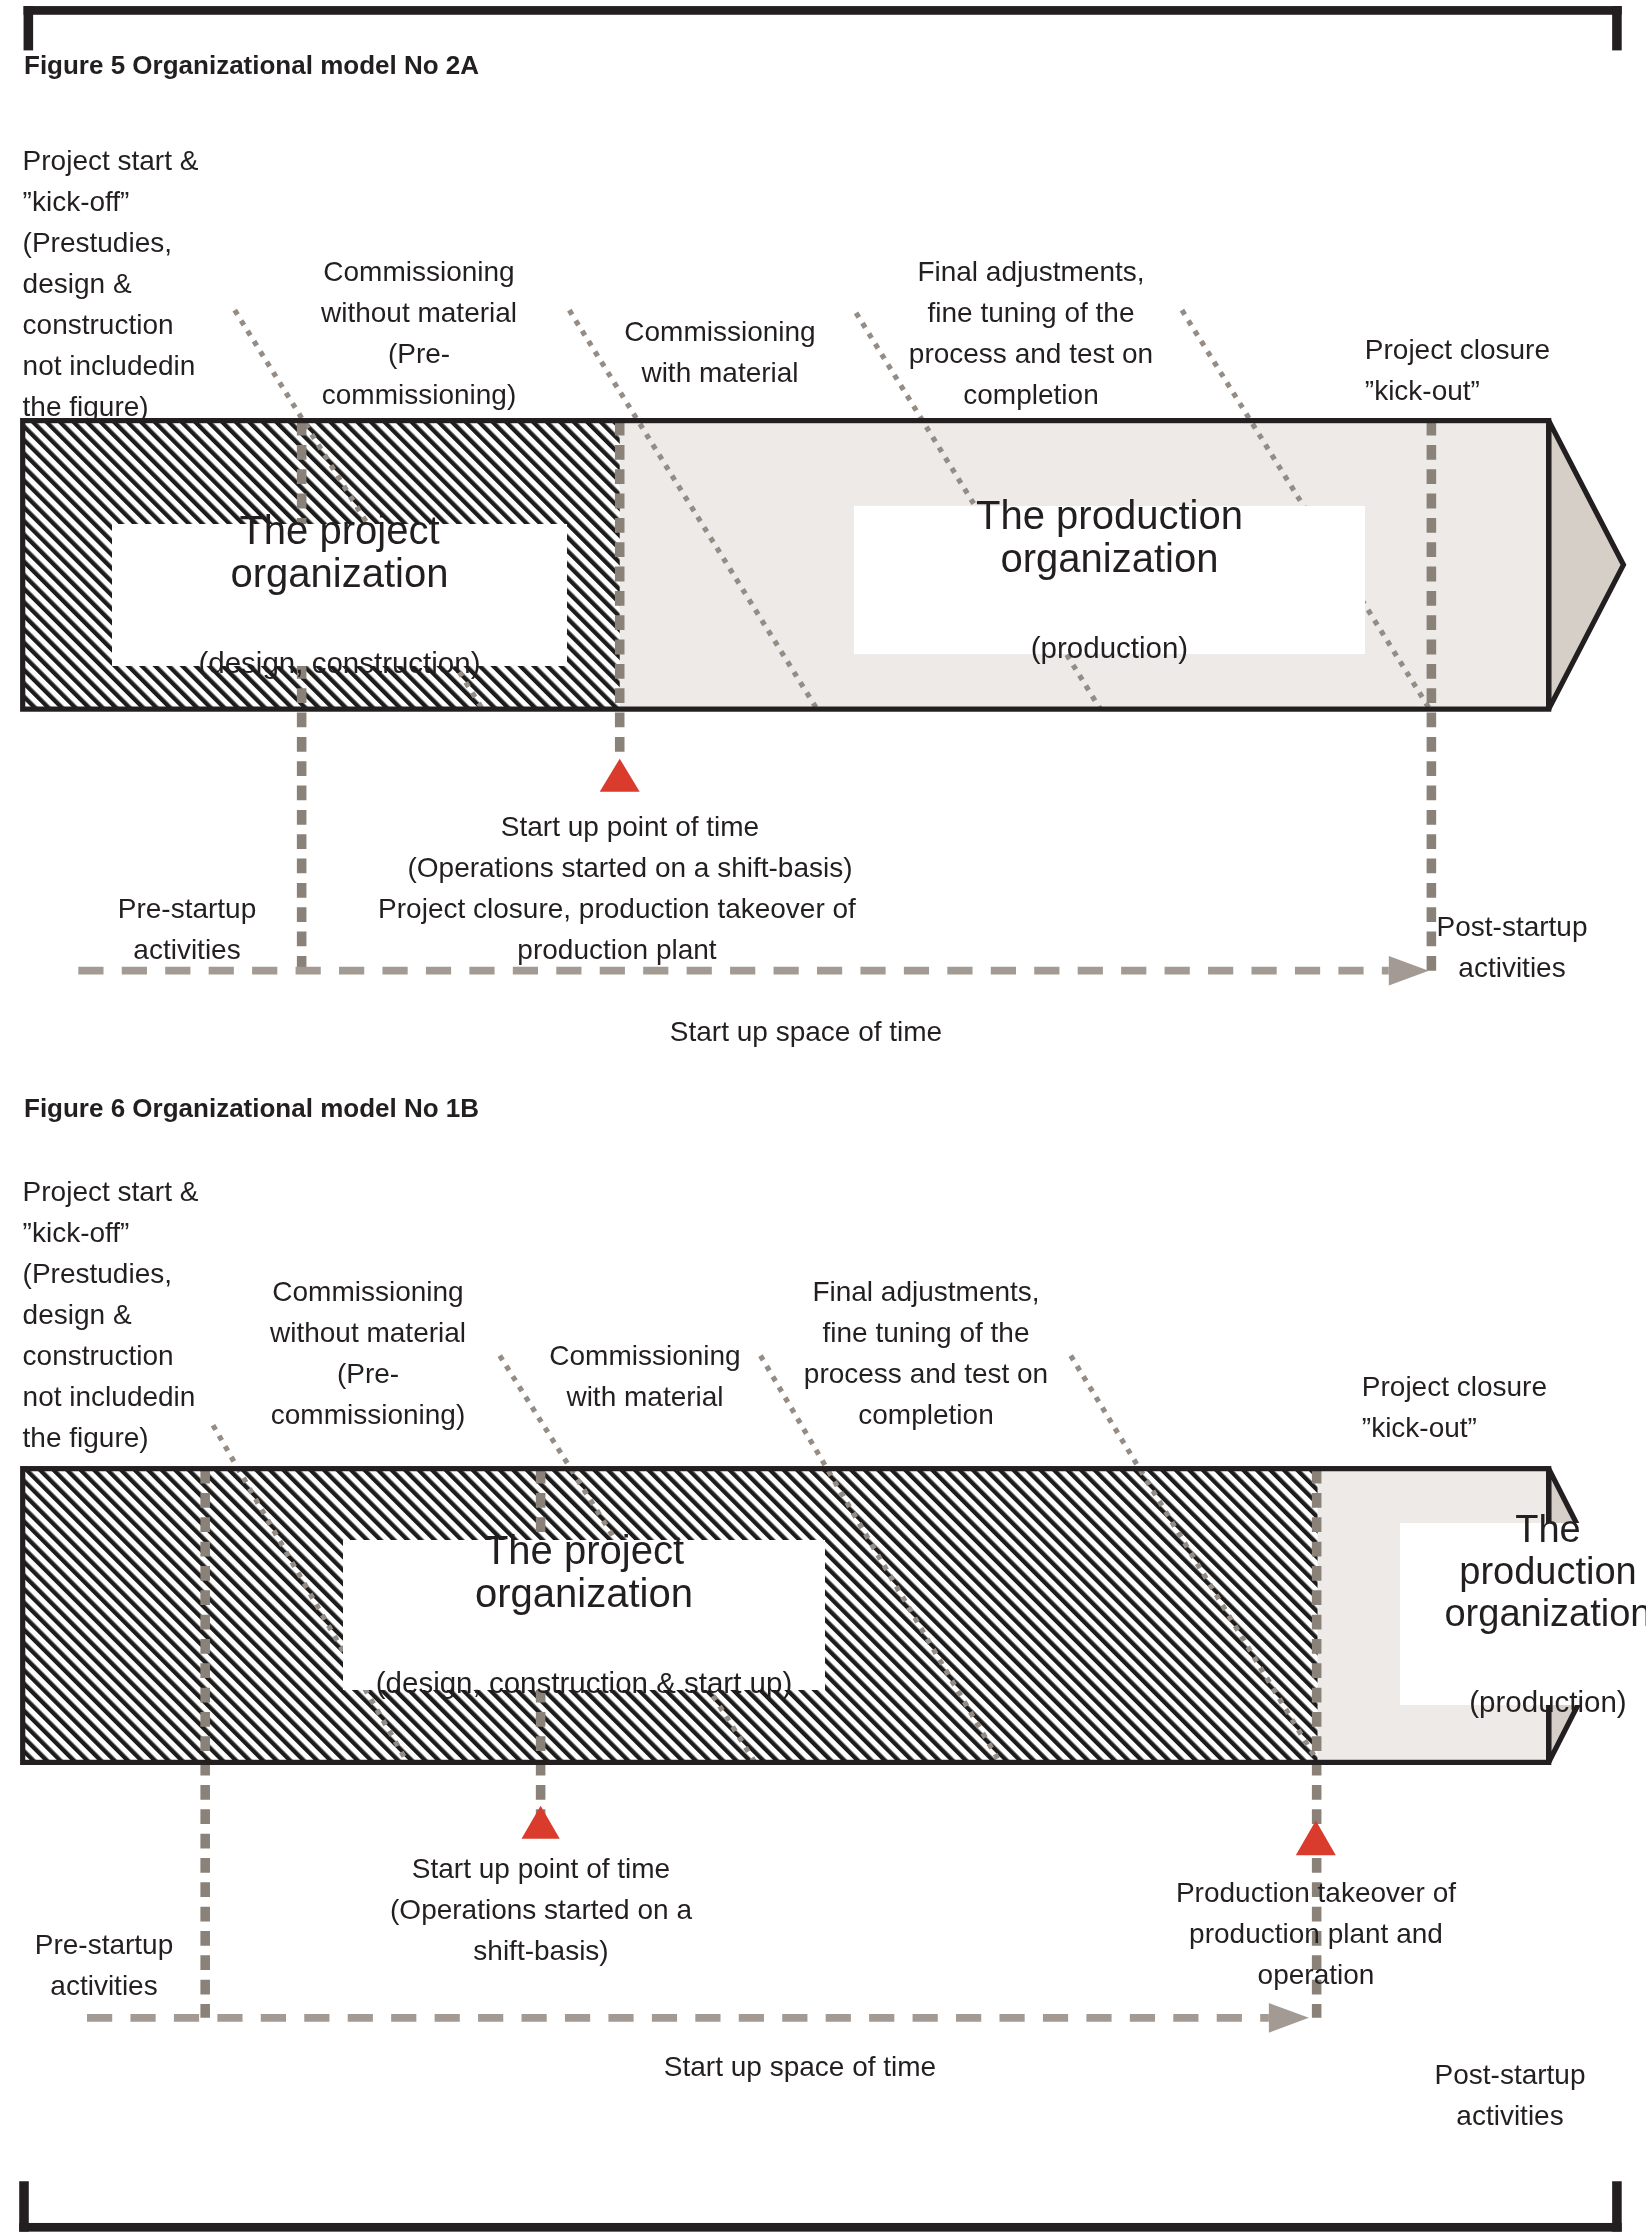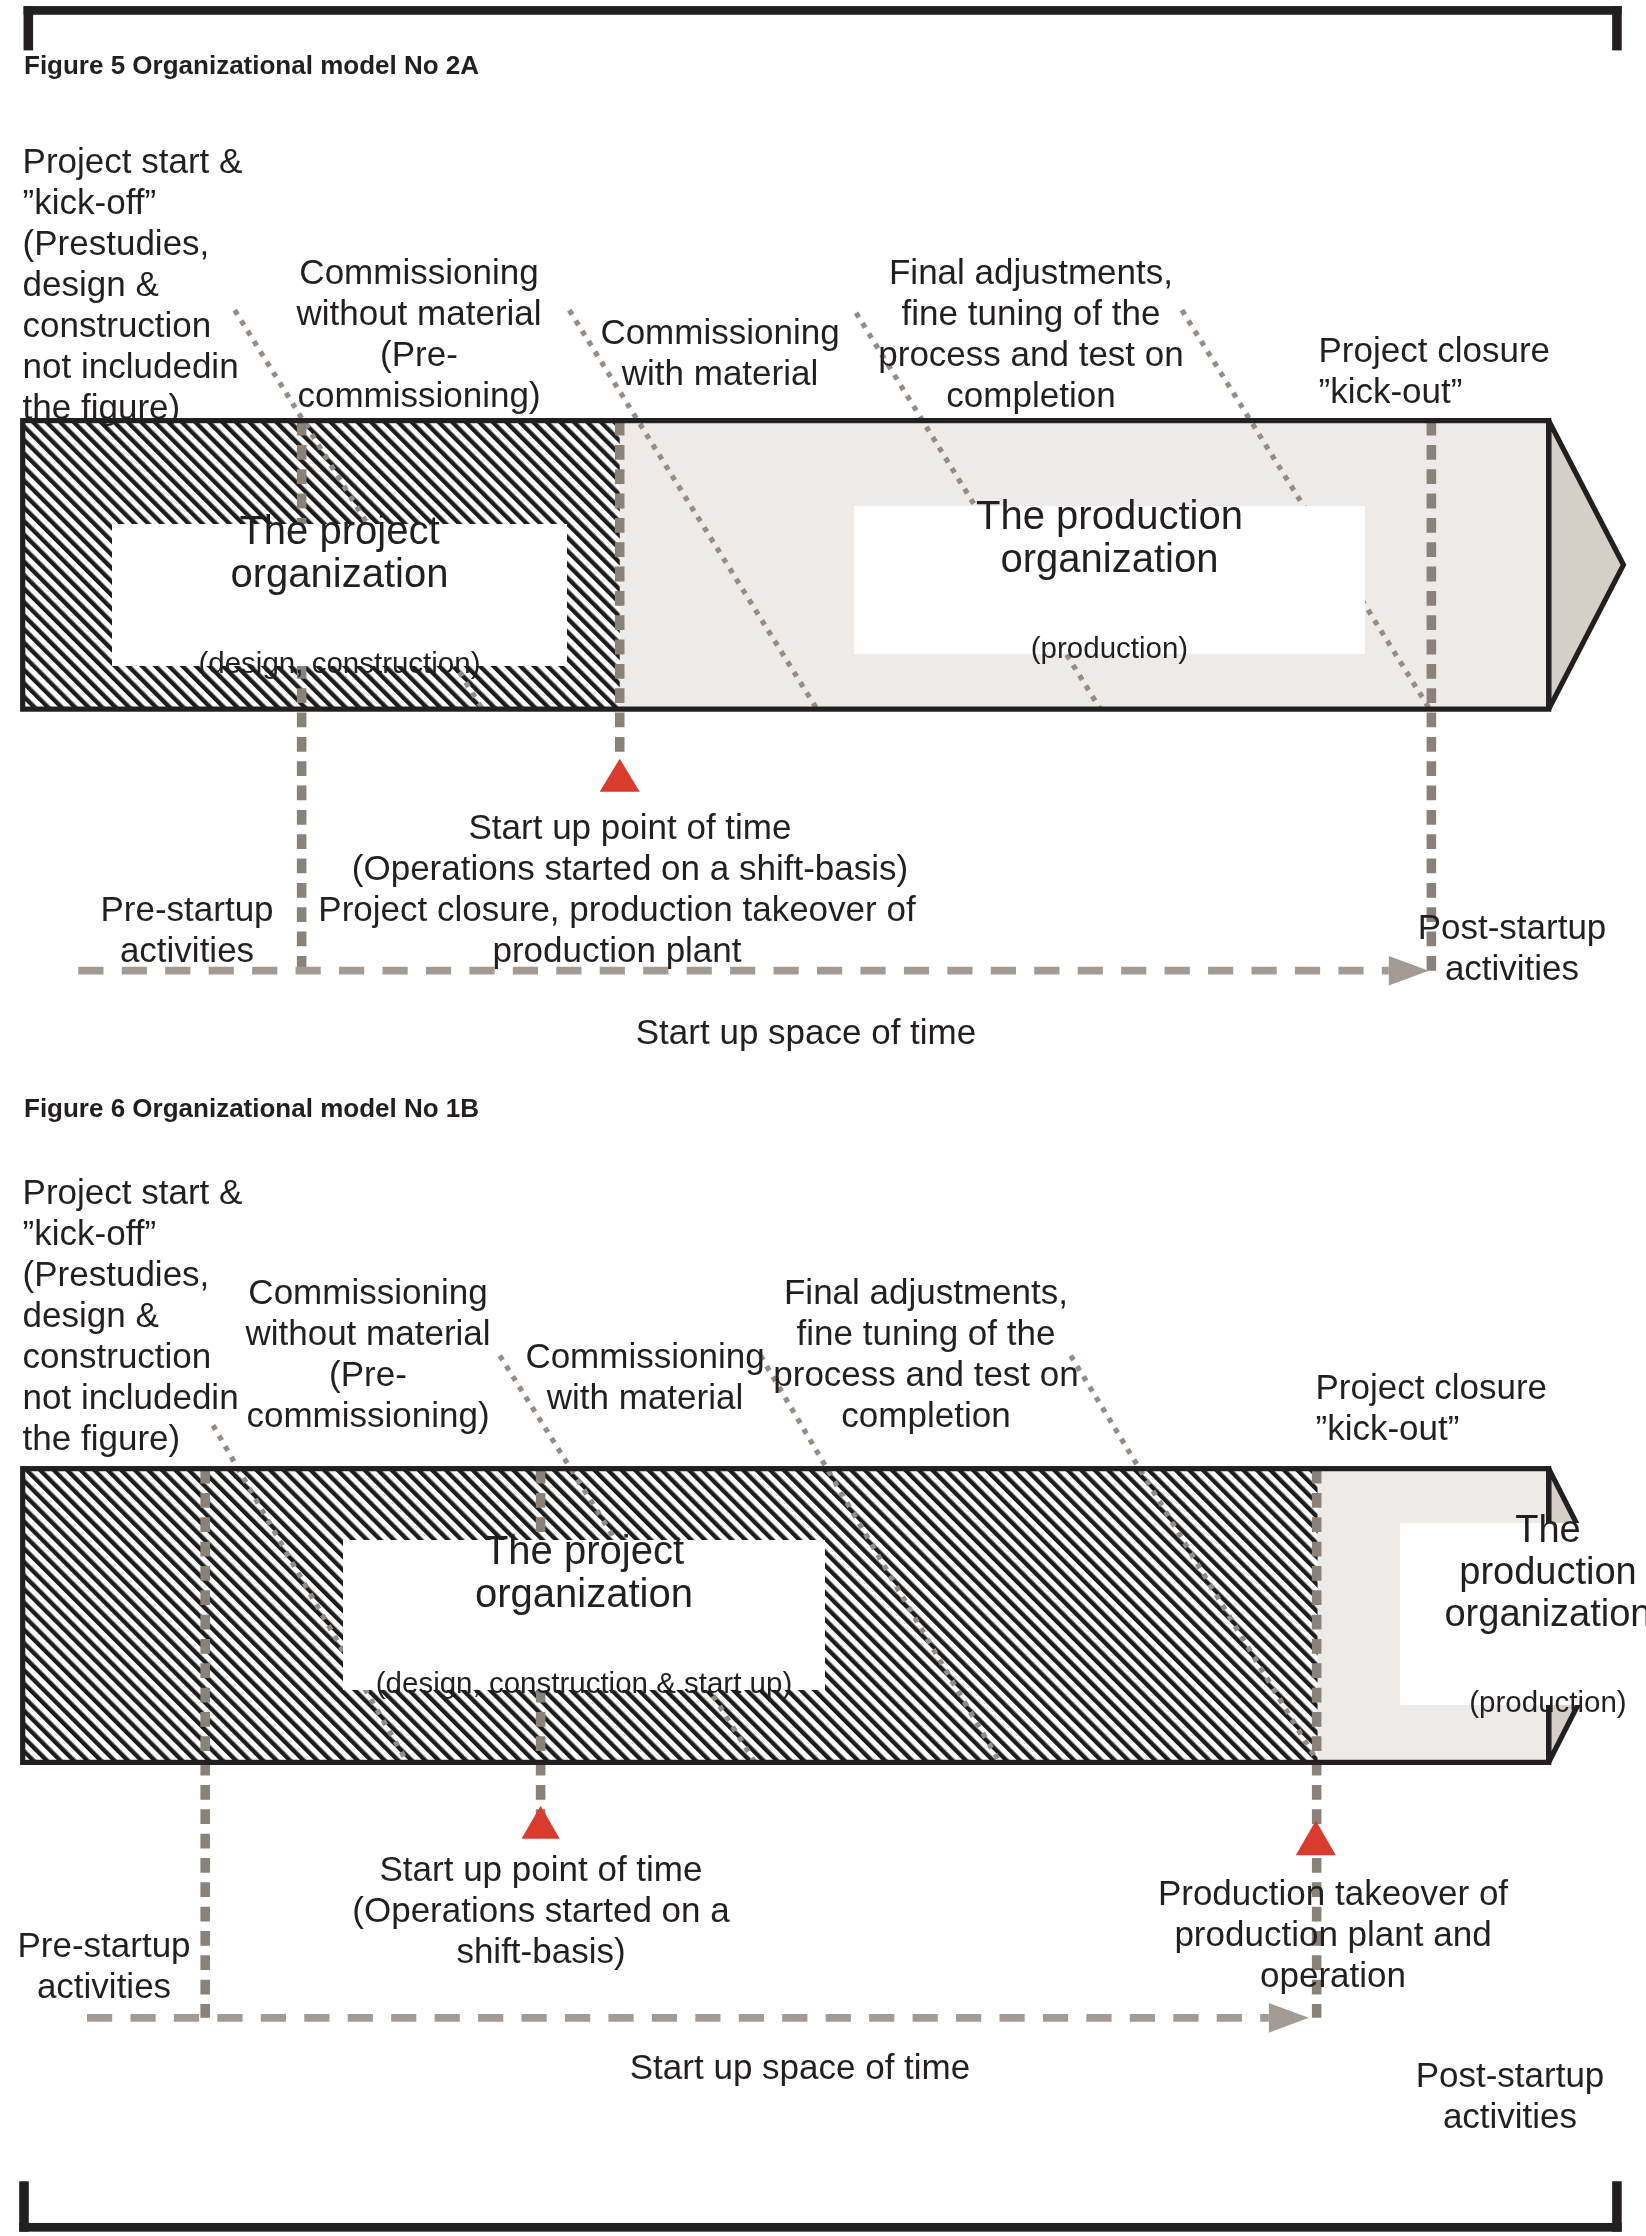--- a/index.html
+++ b/index.html
@@ -1,20 +1,20 @@
 <!DOCTYPE html>
 <html style="font-size:14px"><head>
 <meta charset="utf-8">
 <style>
   html,body{margin:0;padding:0;background:#ffffff;}
   .page{position:relative;width:1647px;height:2236px;background:#ffffff;
         font-family:Liberation Sans, sans-serif;color:#231f20;overflow:hidden;}
   svg.layer{position:absolute;left:0;top:0;}
   .ftitle{position:absolute;font-size:26px;font-weight:bold;white-space:pre;width:max-content;}
-  .lbl{position:absolute;font-size:35px;line-height:41px;white-space:pre-line;width:max-content;}
+  .lbl{position:absolute;font-size:28px;line-height:41px;white-space:pre-line;width:max-content;}
   .ctr{text-align:center;transform:translateX(-50%);}
   .rgt{text-align:left;}
   .wbox{position:absolute;background:#ffffff;display:flex;flex-direction:column;
         align-items:center;justify-content:center;text-align:center;gap:48px;}
   .wbox .big{font-size:40px;line-height:43px;white-space:pre-line;}
   .wbox .big4{font-size:38px;line-height:42px;white-space:pre-line;}
   .wbox .small{font-size:29.5px;line-height:37px;white-space:pre-line;margin-top:1.7px;}
 </style>
 </head>
 <body>
@@ -151,21 +151,21 @@
   <div class="wbox" style="left:1400px;top:1523px;width:296px;height:182px;align-items:center;">
     <div class="big4">The
 production
 organization</div>
     <div class="small">(production)</div>
   </div>
 
   <div class="lbl ctr" style="left:541px;top:1848px;">Start up point of time
 (Operations started on a
 shift-basis)</div>
-  <div class="lbl ctr" style="left:1316px;top:1872px;margin-left:17px;">Production takeover of
+  <div class="lbl ctr" style="left:1316px;top:1872px;">Production takeover of
 production plant and
 operation</div>
   <div class="lbl ctr" style="left:104px;top:1924px;">Pre-startup
 activities</div>
   <div class="lbl ctr" style="left:1510px;top:2054px;">Post-startup
 activities</div>
   <div class="lbl ctr" style="left:800px;top:2046px;">Start up space of time</div>
 
 </div>
 

